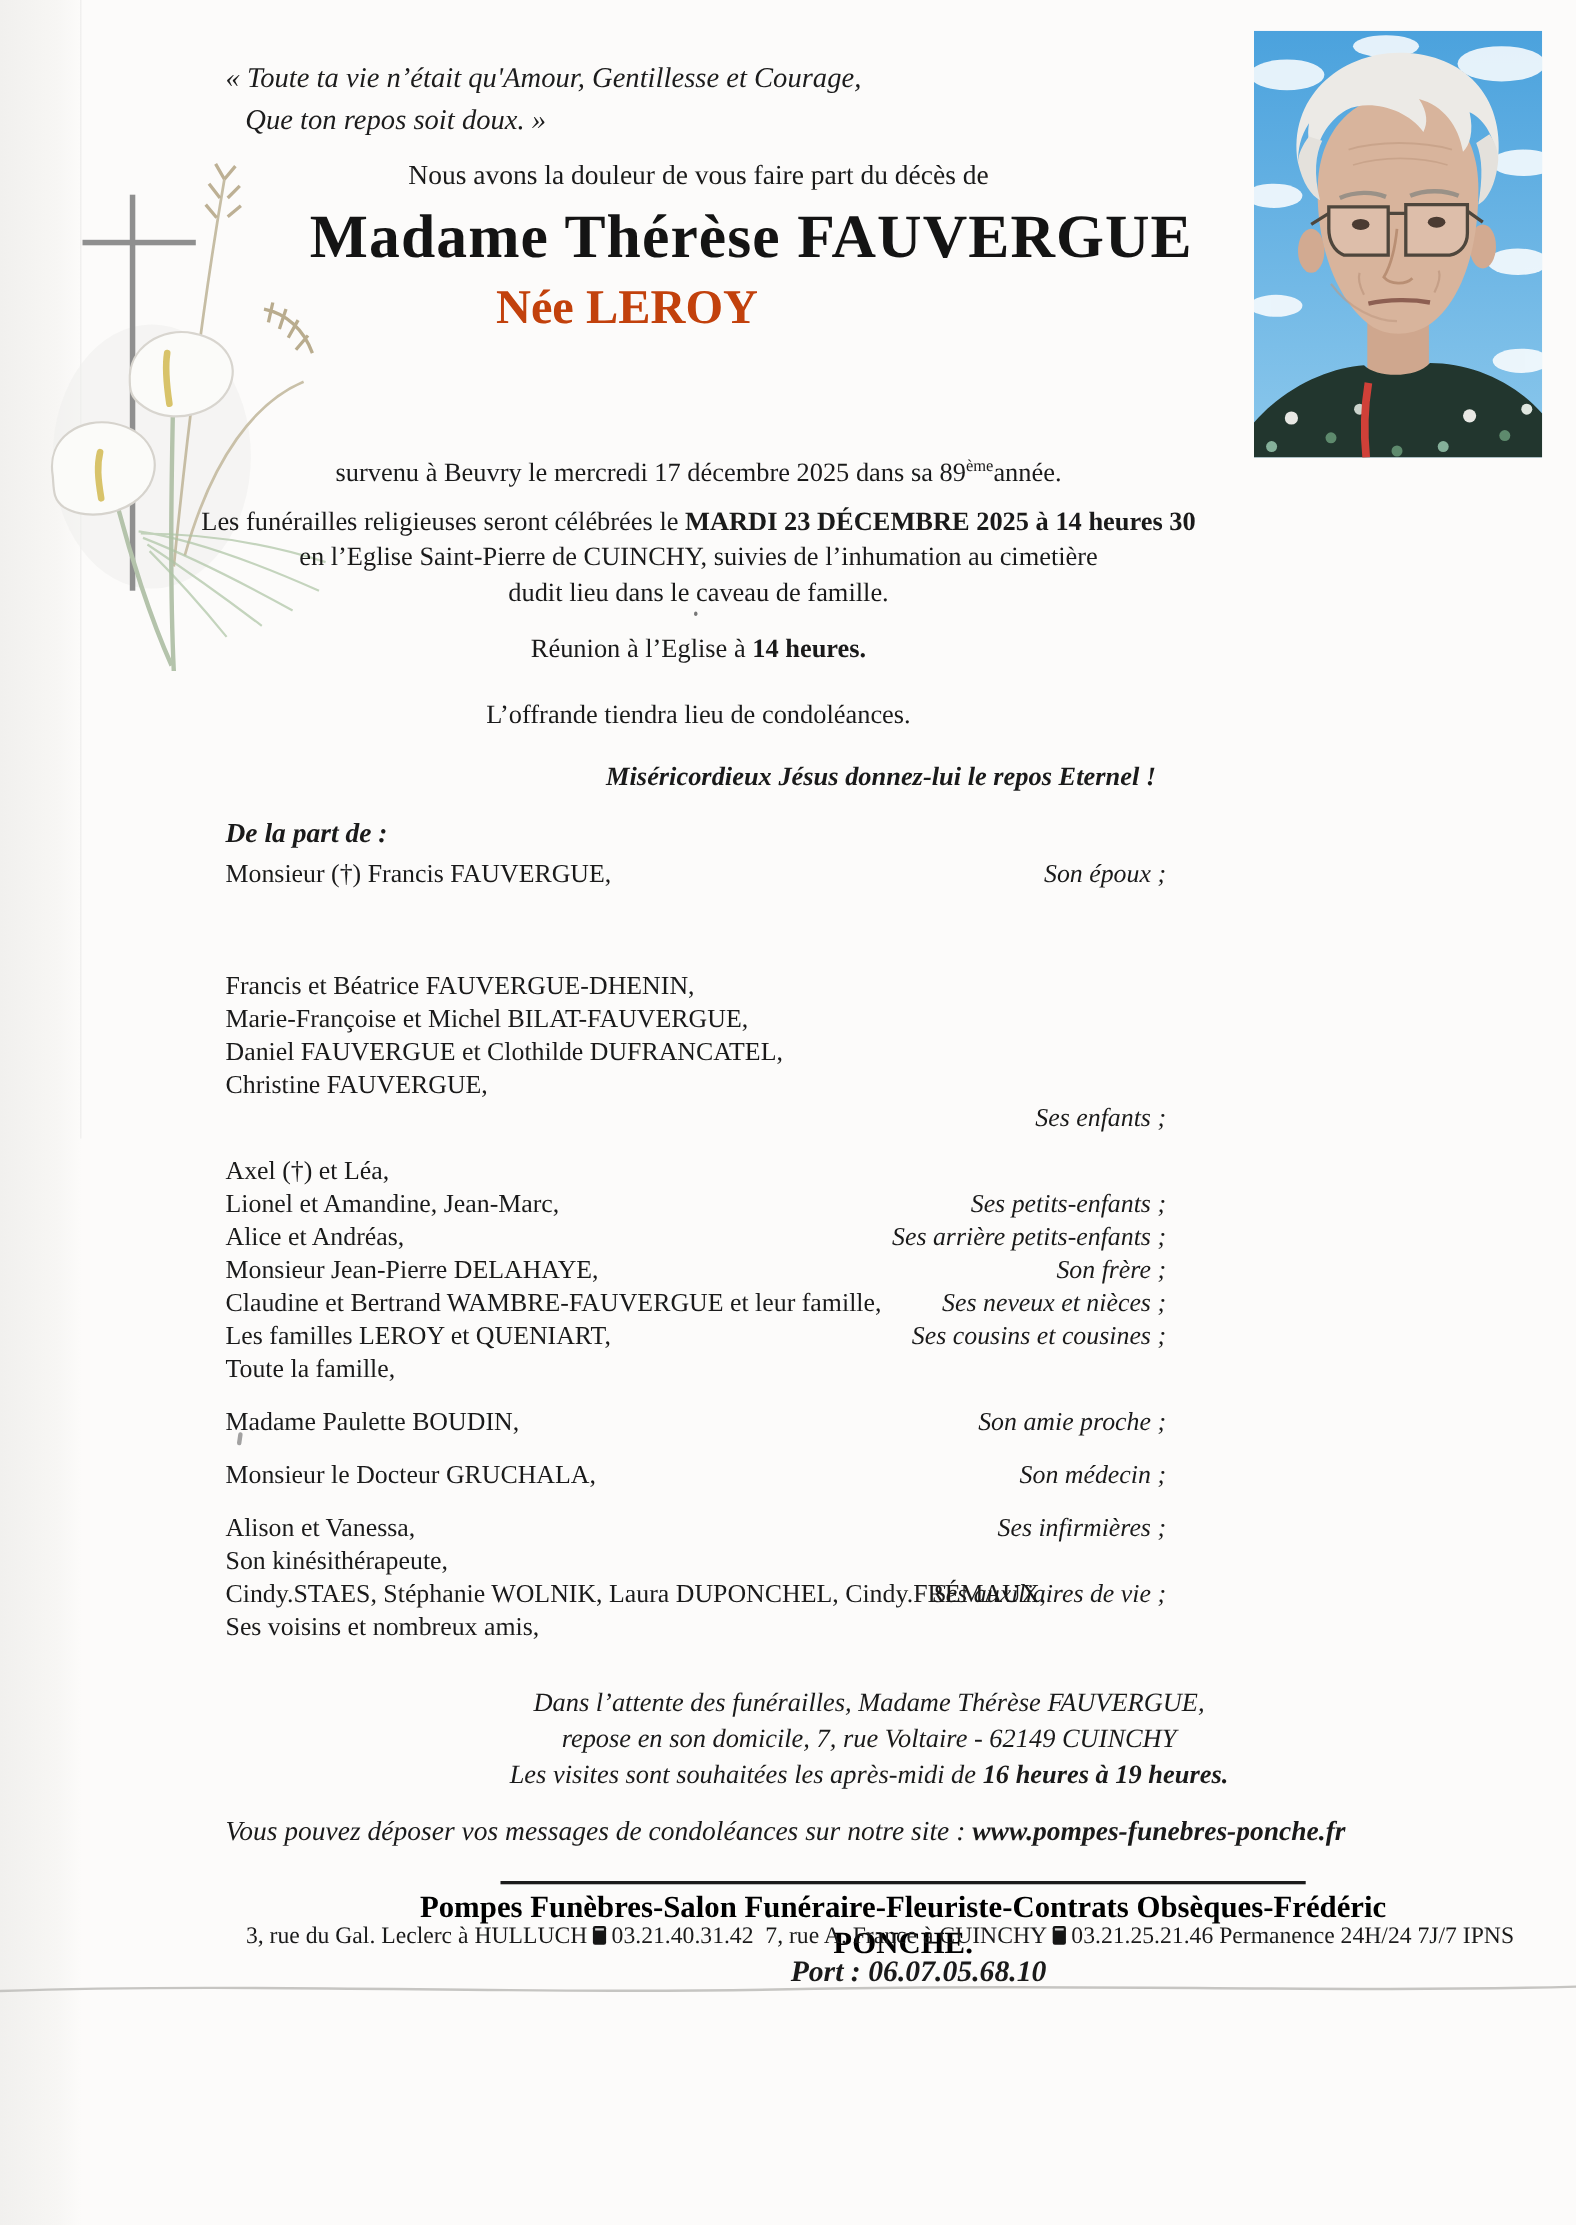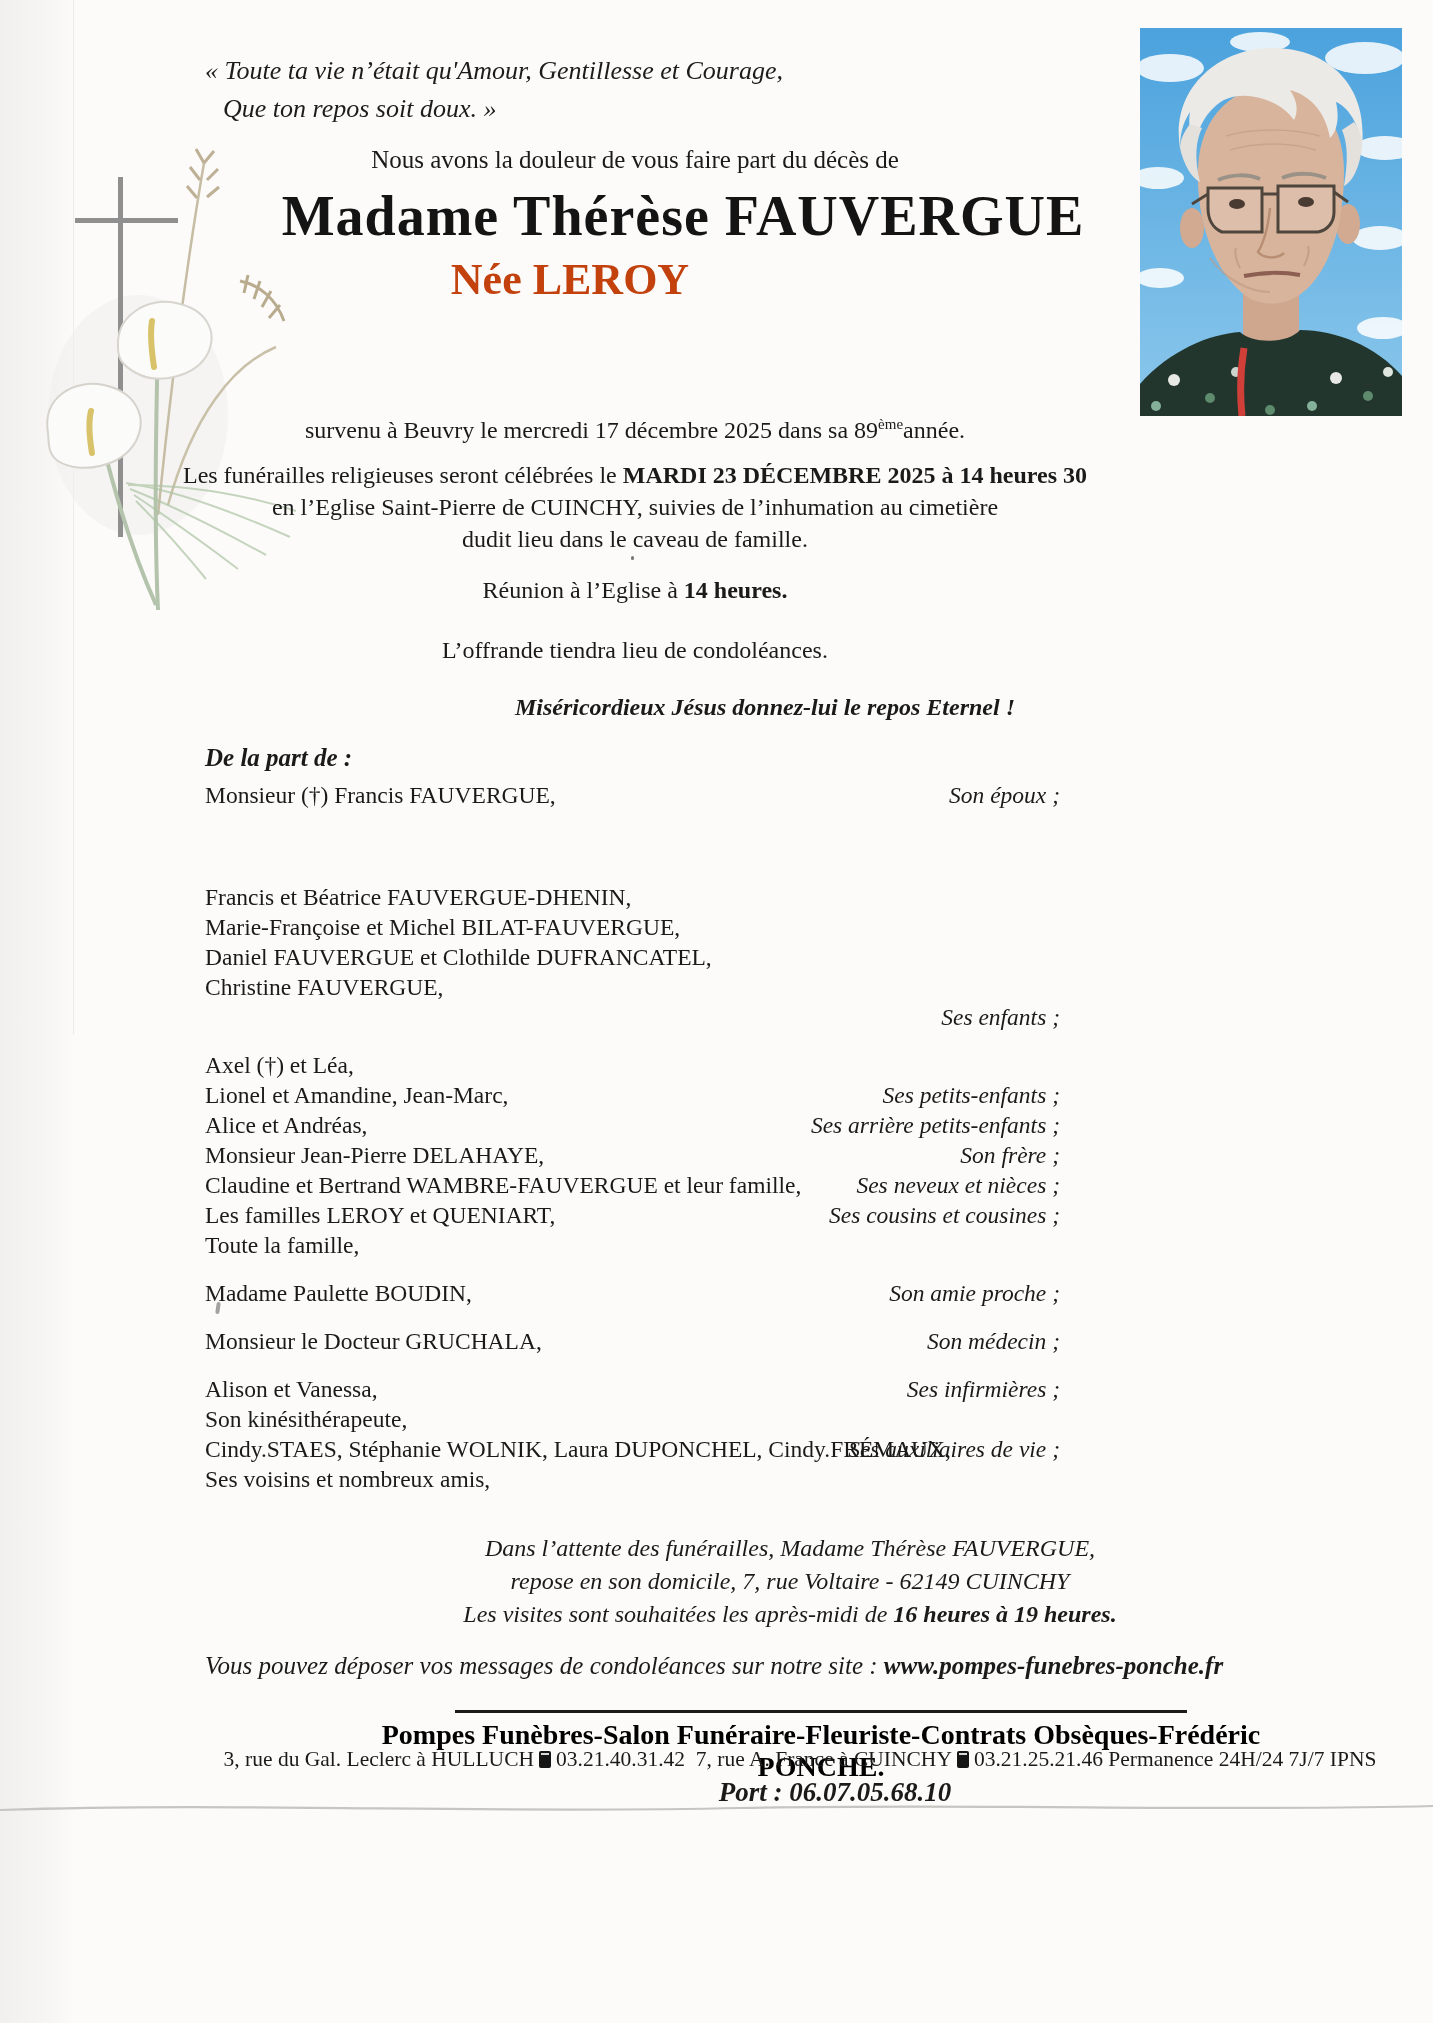--- a/index.html
+++ b/index.html
@@ -3,21 +3,21 @@
 <meta charset="utf-8">
 <style>
   html,body{margin:0;padding:0;background:#e9e9e9;}
   .page{
     position:relative;width:1433px;height:2023px;margin:0 auto;
     background:#fcfbfa;overflow:hidden;
     font-family:"Liberation Serif","DejaVu Serif",serif;color:#1a1a1a;
   }
   .abs{position:absolute;}
   .center{text-align:center;}
-  .right{text-align:right;}
+  .right{text-align:right;margin-left:36px;}
   .b{font-weight:bold;}
   .nowrap{white-space:nowrap;}
 
   .left-strip{left:0;top:0;width:74px;height:100%;
     background:linear-gradient(90deg,#f1f0ee 0%,#f7f6f4 70%,#fcfbfa 100%);}
   .left-hairline{left:73px;top:0;width:1px;height:1035px;background:rgba(60,60,60,.08);}
 
   .quote{left:205px;top:52px;width:640px;font-size:26px;line-height:38px;
     font-style:italic;font-weight:500;color:#1c1c1c;}
   .quote .l2{padding-left:18px;display:block;}

